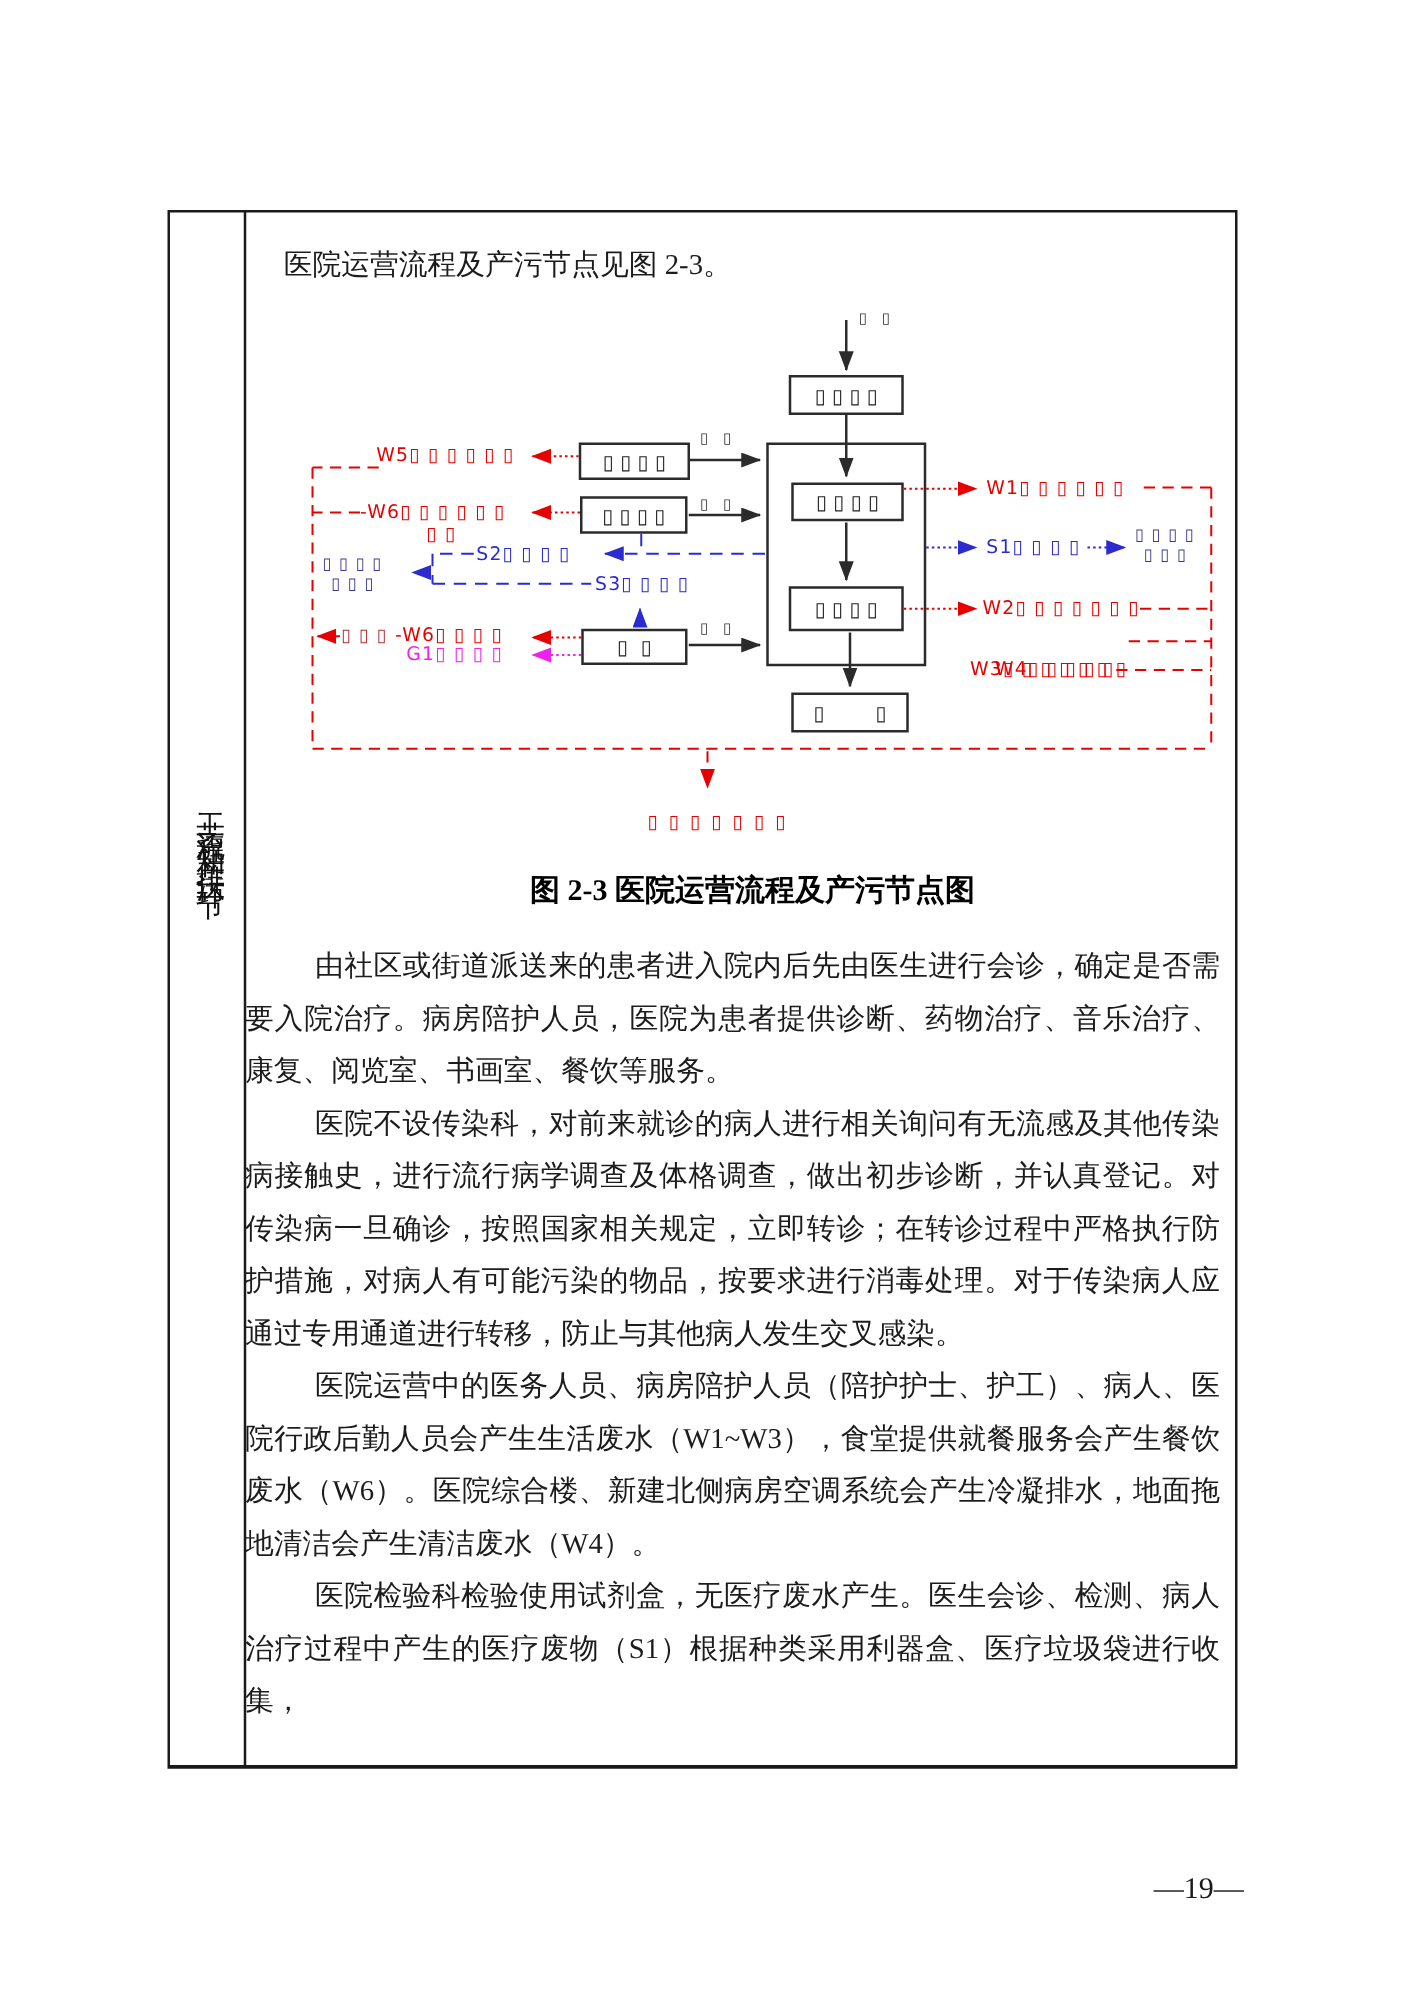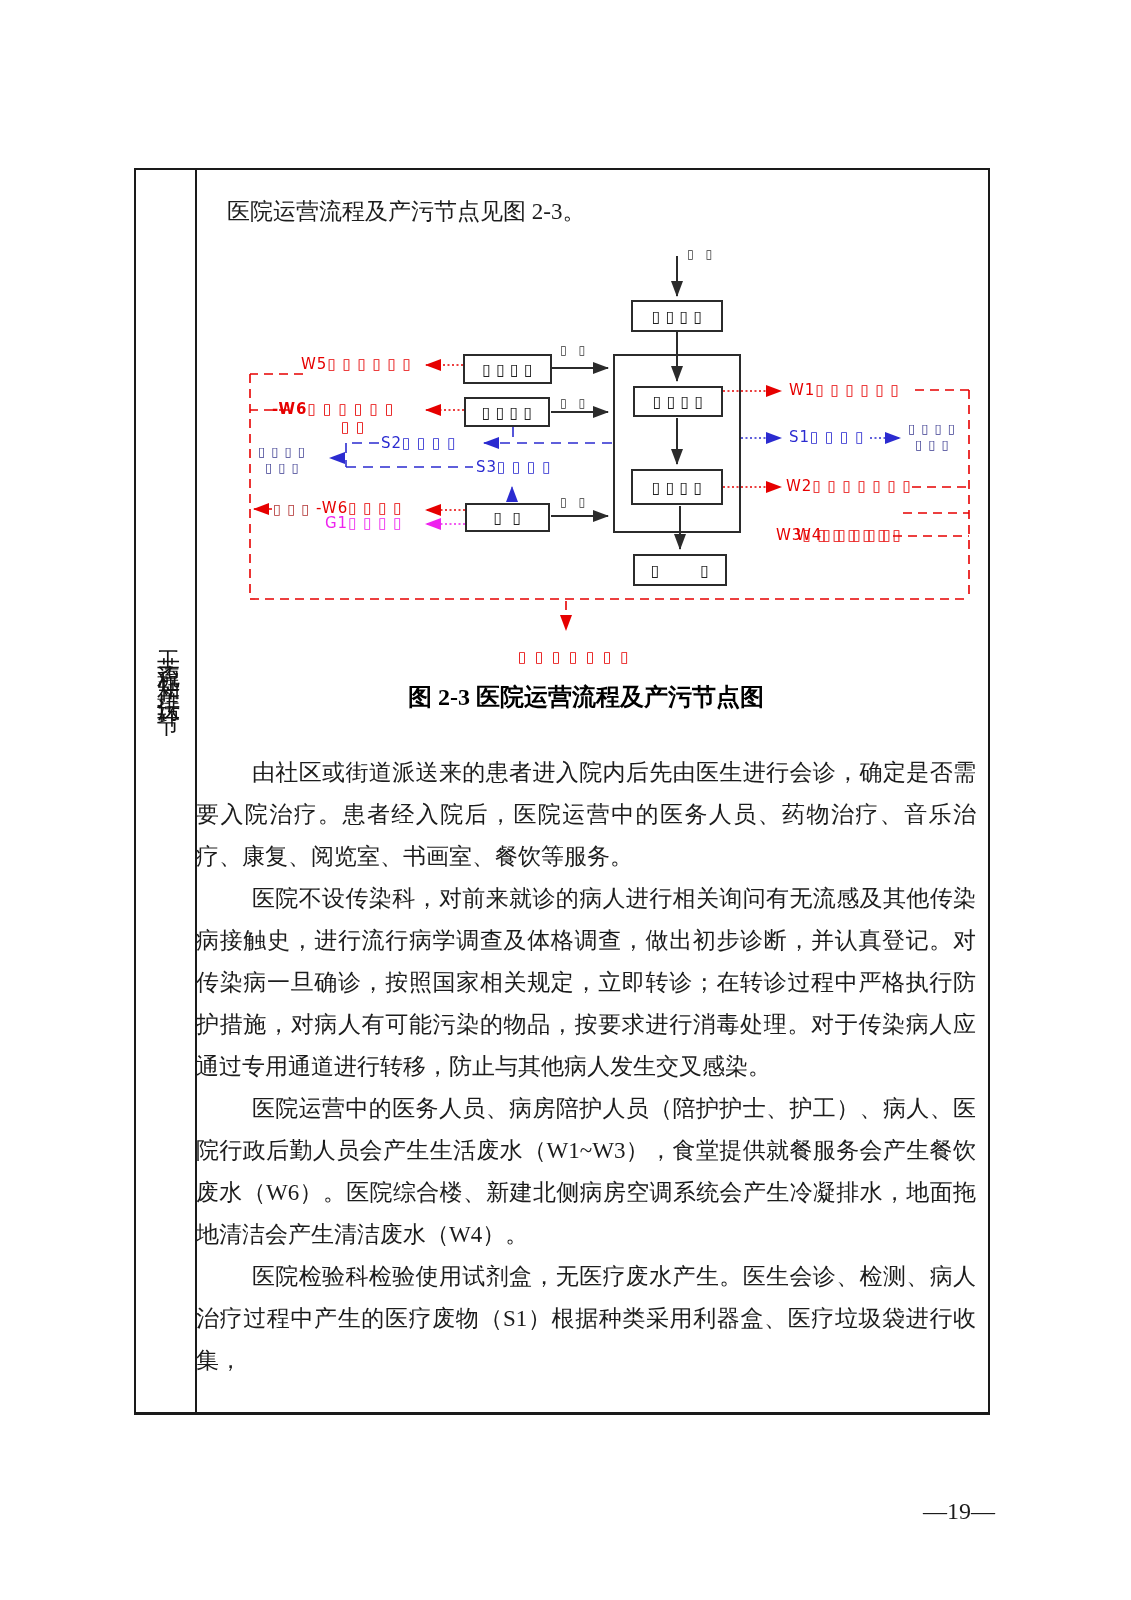--- a/index.html
+++ b/index.html
@@ -35,22 +35,22 @@
 
   .dlabel{position:absolute;z-index:3;font-family:"DejaVu Sans",sans-serif;
           font-size:15px;white-space:pre;letter-spacing:1px;line-height:15px;}
   .sm{font-size:12px;color:#333;letter-spacing:4px;}
   .red{color:var(--c-red,#e60000);} .blue{color:var(--c-blue,#2b2bd0);}
   .mag{color:var(--c-magenta,#ee22ee);}
   .navy{color:var(--c-dark-blue-text,#3a3a8f);} .dkred{color:var(--c-dark-red-text,#b03030);}
   .two-line{font-size:13px;line-height:16px;letter-spacing:1px;}
   .two-line .l2{margin-left:7px;}
 
-  .caption{position:absolute;left:196px;top:681px;width:780px;text-align:center;
-           font-weight:bold;font-size:24px;color:#000;}
+  .caption{position:absolute;left:196px;top:696px;width:780px;text-align:center;
+           font-weight:bold;font-size:24px;color:#000;padding-left:16px;}
   .bodytext{position:absolute;left:196px;top:752px;width:780px;
             font-size:23px;line-height:42px;text-align:justify;}
   .bodytext p{margin:0;text-indent:56px;}
   .pagenum{position:absolute;left:900px;top:1498px;width:95px;font-size:24px;text-align:right;}
 </style>
 </head>
 <body>
 
 <div class="frame"></div>
 <div class="divider"></div>
@@ -121,37 +121,37 @@
 <div class="box" style="left:464px;top:397px;width:82px;height:26px;">▯ ▯ ▯ ▯</div>
 <div class="box" style="left:465px;top:503px;width:81px;height:25px;">▯  ▯</div>
 <div class="box" style="left:633px;top:554px;width:90px;height:28px;">▯        ▯</div>
 
 <div class="dlabel sm" style="left:687px;top:247px;">▯ ▯</div>
 <div class="dlabel sm" style="left:560px;top:343px;">▯ ▯</div>
 <div class="dlabel sm" style="left:560px;top:396px;">▯ ▯</div>
 <div class="dlabel sm" style="left:560px;top:495px;">▯ ▯</div>
 
 <div class="dlabel red" style="left:301px;top:357px;">W5▯ ▯ ▯ ▯ ▯ ▯</div>
-<div class="dlabel red" style="left:272px;top:402px;font-weight:bold;">-W6▯ ▯ ▯ ▯ ▯ ▯</div>
+<div class="dlabel red" style="left:288px;top:402px;">-W6▯ ▯ ▯ ▯ ▯ ▯</div>
 <div class="dlabel red" style="left:341px;top:420px;">▯ ▯</div>
 <div class="dlabel blue" style="left:381px;top:436px;">S2▯ ▯ ▯ ▯</div>
 <div class="dlabel blue" style="left:476px;top:460px;">S3▯ ▯ ▯ ▯</div>
 <div class="dlabel dkred" style="left:273px;top:502px;font-size:14px;">▯ ▯ ▯</div>
 <div class="dlabel red" style="left:316px;top:501px;">-W6▯ ▯ ▯ ▯</div>
 <div class="dlabel mag" style="left:325px;top:516px;">G1▯ ▯ ▯ ▯</div>
 <div class="dlabel red" style="left:789px;top:383px;">W1▯ ▯ ▯ ▯ ▯ ▯</div>
 <div class="dlabel blue" style="left:789px;top:430px;">S1▯ ▯ ▯ ▯</div>
 <div class="dlabel red" style="left:786px;top:479px;text-align:right;">W2▯ ▯ ▯ ▯ ▯ ▯ ▯</div>
 <div class="dlabel red" style="left:776px;top:528px;">W3▯ ▯ ▯ ▯ ▯ ▯ ▯</div>
 <div class="dlabel red" style="left:796px;top:528px;">W4▯ ▯ ▯ ▯ ▯</div>
 <div class="dlabel navy two-line" style="left:258px;top:444px;"><div>▯ ▯ ▯ ▯</div><div class="l2">▯ ▯ ▯</div></div>
 <div class="dlabel navy two-line" style="left:908px;top:421px;"><div>▯ ▯ ▯ ▯</div><div class="l2">▯ ▯ ▯</div></div>
 <div class="dlabel red" style="left:518px;top:650px;letter-spacing:2px;">▯ ▯ ▯ ▯ ▯ ▯ ▯</div>
 
 <div class="caption">图 2-3 医院运营流程及产污节点图</div>
 <div class="bodytext">
-  <p>由社区或街道派送来的患者进入院内后先由医生进行会诊，确定是否需要入院治疗。患者经入院后，医院运营中的医务人员、药物治疗、音乐治疗、康复、阅览室、书画室、餐饮等服务。</p>
+  <p>由社区或街道派送来的患者进入院内后先由医生进行会诊，确定是否需要入院治疗。病房陪护人员，医院为患者提供诊断、药物治疗、音乐治疗、康复、阅览室、书画室、餐饮等服务。</p>
   <p>医院不设传染科，对前来就诊的病人进行相关询问有无流感及其他传染病接触史，进行流行病学调查及体格调查，做出初步诊断，并认真登记。对传染病一旦确诊，按照国家相关规定，立即转诊；在转诊过程中严格执行防护措施，对病人有可能污染的物品，按要求进行消毒处理。对于传染病人应通过专用通道进行转移，防止与其他病人发生交叉感染。</p>
   <p>医院运营中的医务人员、病房陪护人员（陪护护士、护工）、病人、医院行政后勤人员会产生生活废水（W1~W3），食堂提供就餐服务会产生餐饮废水（W6）。医院综合楼、新建北侧病房空调系统会产生冷凝排水，地面拖地清洁会产生清洁废水（W4）。</p>
   <p>医院检验科检验使用试剂盒，无医疗废水产生。医生会诊、检测、病人治疗过程中产生的医疗废物（S1）根据种类采用利器盒、医疗垃圾袋进行收集，</p>
 </div>
 
 <div class="pagenum">—19—</div>
 
 </body></html>

